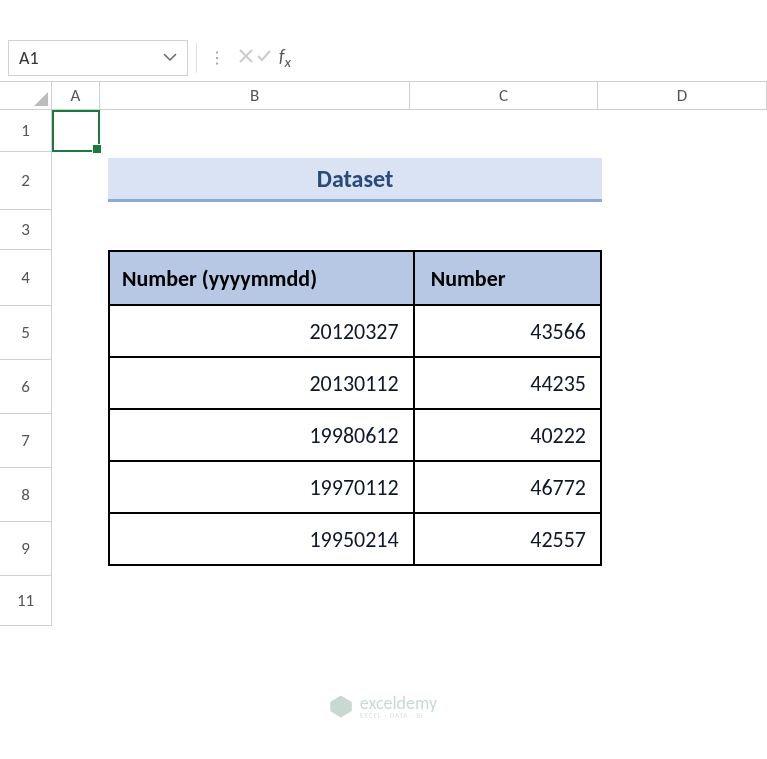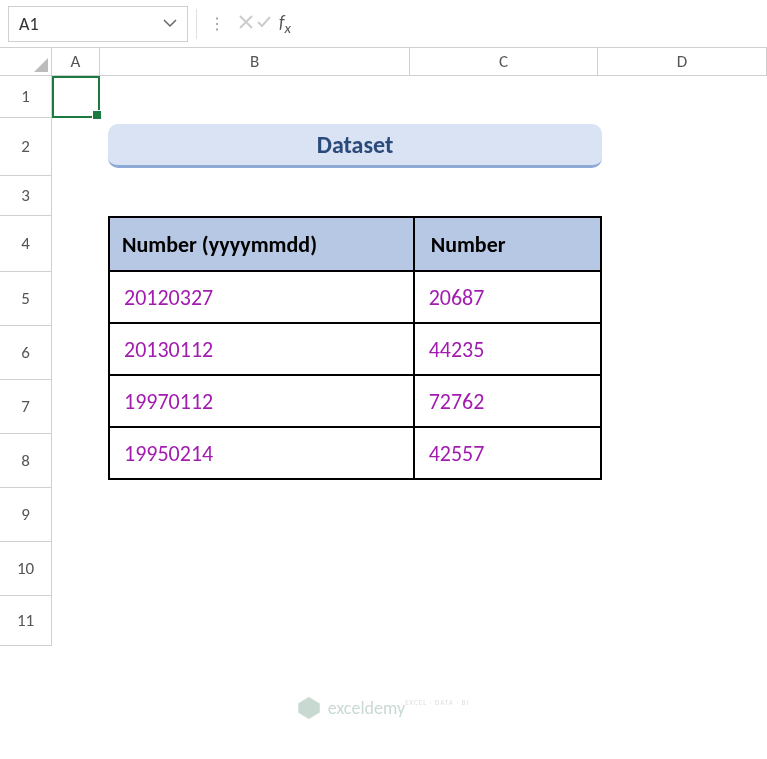--- a/index.html
+++ b/index.html
@@ -15,20 +15,21 @@
       overflow: hidden;
       position: relative;
     }
     .formula-bar {
       display: flex;
       align-items: center;
       height: 48px;
       border-bottom: 1px solid #d0d0d0;
       background: #ffffff;
       padding: 4px 8px;
+      margin-top: 34px;
     }
     .name-box {
       display: flex;
       align-items: center;
       width: 180px;
       height: 36px;
       border: 1px solid #d0d0d0;
       padding: 0 10px;
       font-size: 18px;
       color: #333;
@@ -165,21 +166,20 @@
       width: 494px;
       height: 44px;
       background: #dae3f3;
       border-bottom: 3px solid #8fa9d6;
       display: flex;
       align-items: center;
       justify-content: center;
       font-size: 24px;
       font-weight: bold;
       color: #2a4a7a;
-      border-radius: 10px;
     }
     .data-table {
       position: absolute;
       left: 56px;
       top: 140px;
       width: 494px;
       border-collapse: collapse;
       border-radius: 15px;
     }
     .data-table th {
@@ -188,22 +188,23 @@
       padding: 10px 12px;
       text-align: left;
       font-size: 22px;
       font-weight: bold;
       color: #000;
       height: 54px;
     }
     .data-table td {
       border: 2px solid #000;
       padding: 10px 14px;
+      text-align: right;
       font-size: 22px;
-      color: #a21caf;
+      color: #0f172a;
       height: 52px;
       background: #ffffff;
     }
     .data-table th:first-child { width: 306px; }
     .data-table th:last-child { width: 188px; padding-left: 16px; }
     .watermark {
       position: absolute;
       left: 50%;
       transform: translateX(-50%);
       bottom: 40px;
@@ -215,21 +216,21 @@
       color: #3a7a5a;
     }
     .wm-logo {
       width: 22px;
       height: 22px;
       background: #3a7a5a;
       clip-path: polygon(50% 0%, 100% 30%, 100% 70%, 50% 100%, 0% 70%, 0% 30%);
     }
     .wm-text {
       display: flex;
-      flex-direction: row;
+      flex-direction: column;
       line-height: 1;
     }
     .wm-sub {
       font-size: 7px;
       letter-spacing: 1px;
       color: #888;
     }
   </style>
 </head>
 <body>
@@ -273,45 +274,48 @@
     <div class="row-headers">
       <div class="row-header">1</div>
       <div class="row-header r2">2</div>
       <div class="row-header r3">3</div>
       <div class="row-header r4">4</div>
       <div class="row-header r5">5</div>
       <div class="row-header r6">6</div>
       <div class="row-header r7">7</div>
       <div class="row-header r8">8</div>
       <div class="row-header r9">9</div>
-      <div class="row-header r10">10</div>
       <div class="row-header r11">11</div>
     </div>
     <div class="cells">
       <div class="active-cell"></div>
       <div class="dataset-title">Dataset</div>
       <table class="data-table">
         <thead>
           <tr>
             <th>Number (yyyymmdd)</th>
             <th>Number</th>
           </tr>
         </thead>
         <tbody>
           <tr>
             <td>20120327</td>
-            <td>20687</td>
+            <td>43566</td>
           </tr>
           <tr>
             <td>20130112</td>
             <td>44235</td>
           </tr>
           <tr>
+            <td>19980612</td>
+            <td>40222</td>
+          </tr>
+          <tr>
             <td>19970112</td>
-            <td>72762</td>
+            <td>46772</td>
           </tr>
           <tr>
             <td>19950214</td>
             <td>42557</td>
           </tr>
         </tbody>
       </table>
     </div>
   </div>
 </div>

